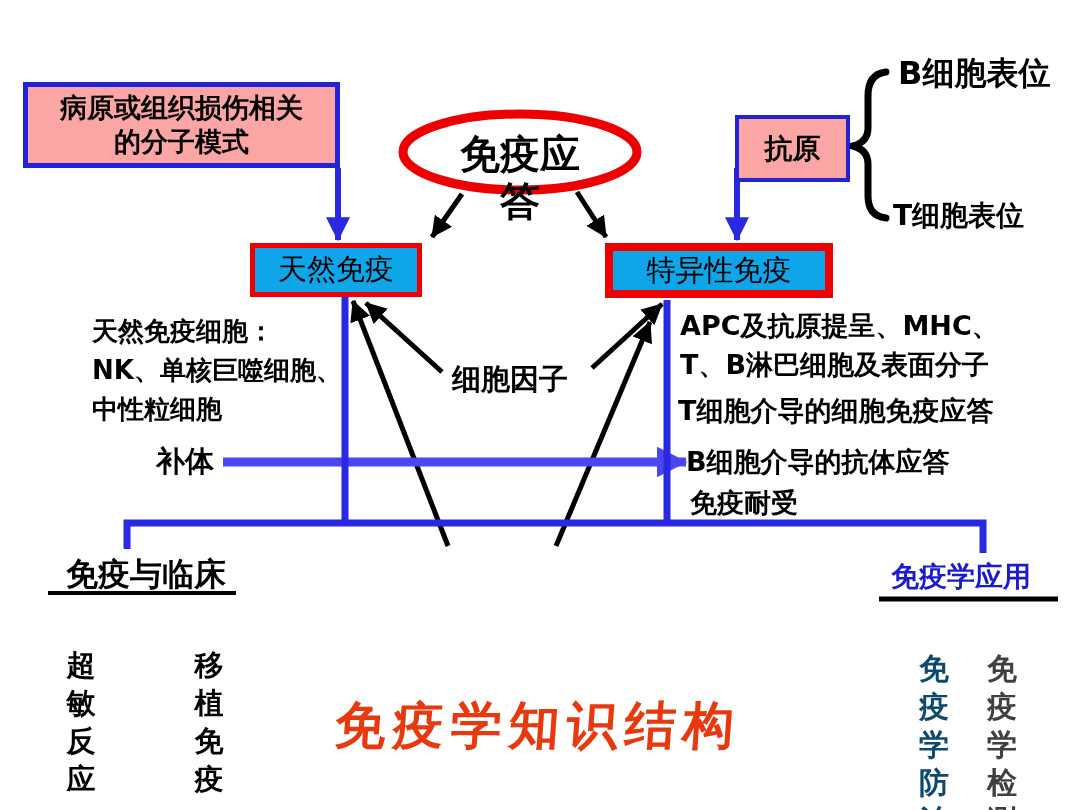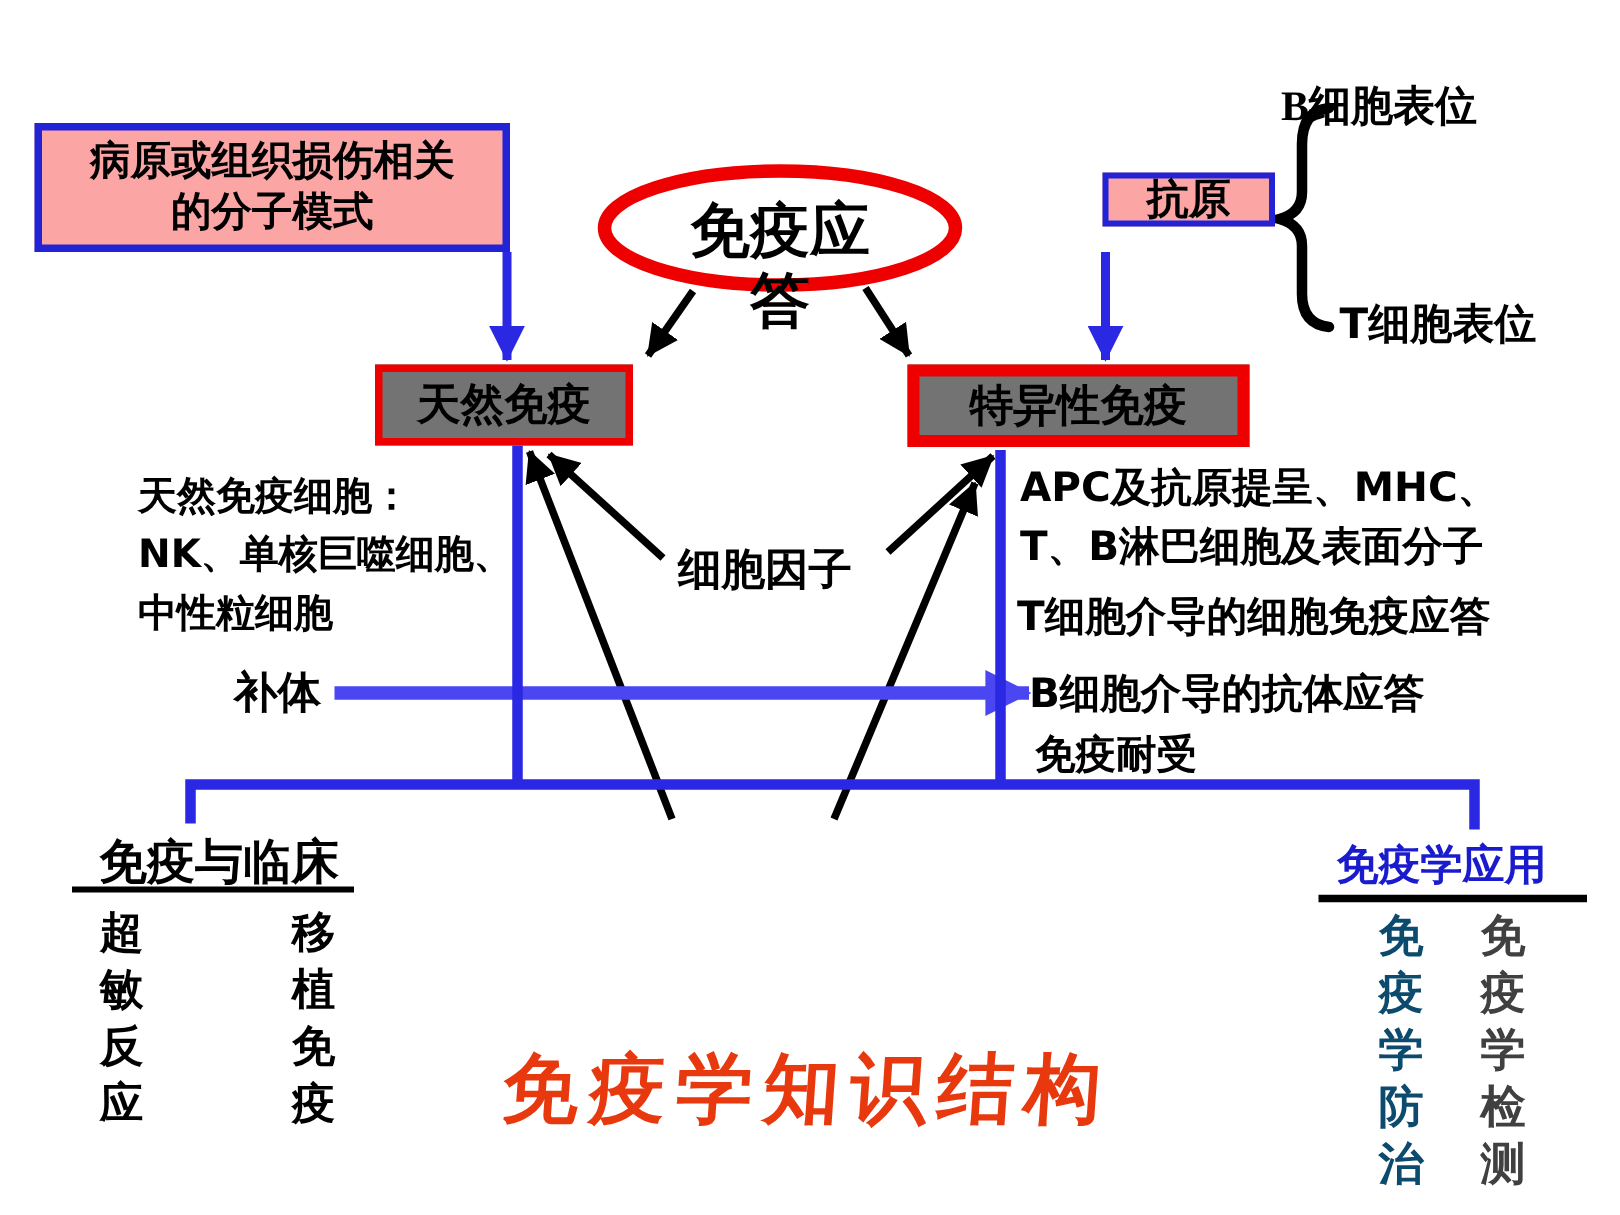--- a/index.html
+++ b/index.html
@@ -8,40 +8,40 @@
     font-family:"DejaVu Sans","Liberation Sans",sans-serif;color:#000;
   }
   .stage svg{position:absolute;left:0;top:0;}
   .abs{position:absolute;white-space:nowrap;}
   .b{font-weight:bold;}
   
   .blue-box{position:absolute;box-sizing:border-box;border:5px solid #2323d6;background:#fca5a5;
     display:flex;flex-direction:column;align-items:center;justify-content:center;
     font-weight:bold;text-align:center;}
   
-  .red-box{position:absolute;box-sizing:border-box;border:5px solid #ee0000;background:#737373;
-    display:flex;align-items:center;justify-content:center;font-weight:bold;text-align:center;}
+  .red-box{position:absolute;box-sizing:border-box;border:5px solid #ee0000;background:#0ea5e9;
+    display:flex;align-items:center;justify-content:center;font-weight:normal;text-align:center;}
   .pathogen{left:23px;top:82px;width:317px;height:86px;font-size:27px;line-height:34px;}
-  .antigen{left:735px;top:115px;width:115px;height:36px;border-width:4px;font-size:28px;}
+  .antigen{left:735px;top:115px;width:115px;height:67px;border-width:4px;font-size:28px;}
   .innate{left:250px;top:243px;width:172px;height:54px;font-size:29px;}
   .specific{left:605px;top:243px;width:228px;height:55px;border-width:8px;font-size:29px;}
   .resp-text{left:450px;top:131px;width:140px;text-align:center;font-size:40px;line-height:47px;font-weight:bold;}
-  .epitope-b{left:854px;top:52px;font-size:28px;font-family:Liberation Serif, serif;}
+  .epitope-b{left:898px;top:52px;font-size:32px;}
   .epitope-t{left:893px;top:197px;font-size:28px;}
   .innate-cells{left:92px;top:312px;font-size:26px;line-height:39px;font-weight:bold;white-space:nowrap;position:absolute;}
   .cytokines{left:452px;top:360px;font-size:29px;}
   .complement{left:156px;top:442px;font-size:29px;}
   .apc{left:680px;top:306px;font-size:27px;line-height:39px;font-weight:bold;position:absolute;white-space:nowrap;}
   .t-resp{left:678px;top:393px;font-size:27px;}
   .b-resp{left:686px;top:444px;font-size:27px;}
   .tolerance{left:690px;top:485px;font-size:27px;}
   .regulation{left:434px;top:548px;font-size:28px;}
   .clinical{left:66px;top:553px;font-size:32px;}
   .application{left:891px;top:558px;font-size:28px;color:#1b1bce;}
-  .vcol{position:absolute;width:34px;font-weight:bold;word-break:break-all;white-space:normal;text-align:center;}
+  .vcol{position:absolute;width:34px;font-weight:bold;word-break:break-all;white-space:normal;text-align:center;margin-top:44px;}
   .v-hyper{left:64px;top:602px;font-size:29px;line-height:38px;}
   .v-trans{left:192px;top:602px;font-size:29px;line-height:38px;}
   .v-prev{left:917px;top:606px;font-size:30px;line-height:38px;color:#0c4a6e;}
   .v-det{left:985px;top:606px;font-size:30px;line-height:38px;color:#404040;}
   .main-title{left:335px;top:692px;font-size:51px;font-weight:bold;color:#e8390e;
     letter-spacing:7px;transform:skewX(-4deg);}
 </style>
 </head>
 <body>
 

